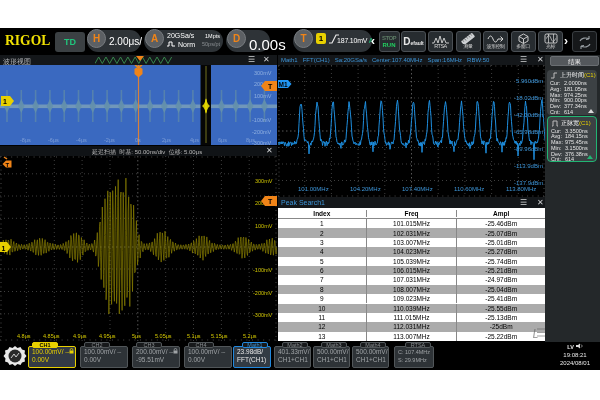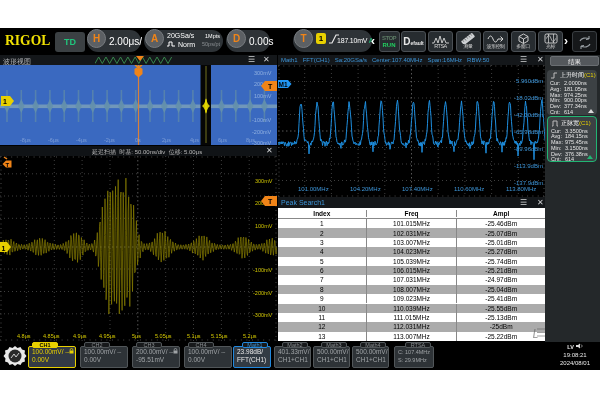--- a/index.html
+++ b/index.html
@@ -39,21 +39,21 @@
     <div class="circ" style="left:87px">H</div>
     <div class="abs" style="left:109px;top:8px;font-size:10px;color:#fff">2.00μs/</div>
     <div class="pill" style="left:144px;width:79px"></div>
     <div class="circ" style="left:145px">A</div>
     <div class="abs" style="left:167px;top:3px;font-size:7px;color:#fff;line-height:9px">20GSa/s<br><svg width="9" height="6">
           <path d="M0 5 L2 5 L2 1 L5 1 L5 5 L8 5" stroke="#fff" stroke-width="1" fill="none"></path>
         </svg> Norm</div>
     <div class="abs" style="left:200px;top:4px;font-size:5.5px;color:#fff;line-height:8px;text-align:right;width:20px">1Mpts<br><span style="color:#8b8f93">50ps/pt</span></div>
     <div class="pill" style="left:226px;width:44px"></div>
     <div class="circ" style="left:227px">D</div>
-    <div class="abs" style="left:249px;top:8px;font-size:10px;color:#fff">0.00s</div>
+    <div class="abs" style="left:249px;top:8px;font-size:15px;color:#fff">0.00s</div>
     <div class="pill" style="left:293px;width:79px"></div>
     <div class="circ" style="left:294px">T</div>
     <div class="abs" style="left:316px;top:5px;width:10px;height:11px;background:#e8d000;border-radius:2px;color:#000;font-size:8px;font-weight:bold;text-align:center;line-height:11px">1</div>
     <svg class="abs" style="left:328px;top:5px" width="12" height="12">
         <path d="M1 10 L4 10 L8 2 L11 2" stroke="#e8e8e8" stroke-width="1.2" fill="none"></path>
       </svg>
     <div class="abs" style="left:337px;top:9px;font-size:7px;color:#fff;letter-spacing:-0.2px">187.10mV <span style="color:#21c47c">A</span></div>
     <div class="abs" style="left:371px;top:6px;color:#fff;font-size:12px;font-weight:bold">‹</div>
     <div class="mbtn" style="left:378.5px;width:21px">
       <div style="font-size:6px;line-height:8px;margin-top:2px;color:#5c7a64;font-weight:bold;letter-spacing:-0.5px">STOP</div>

